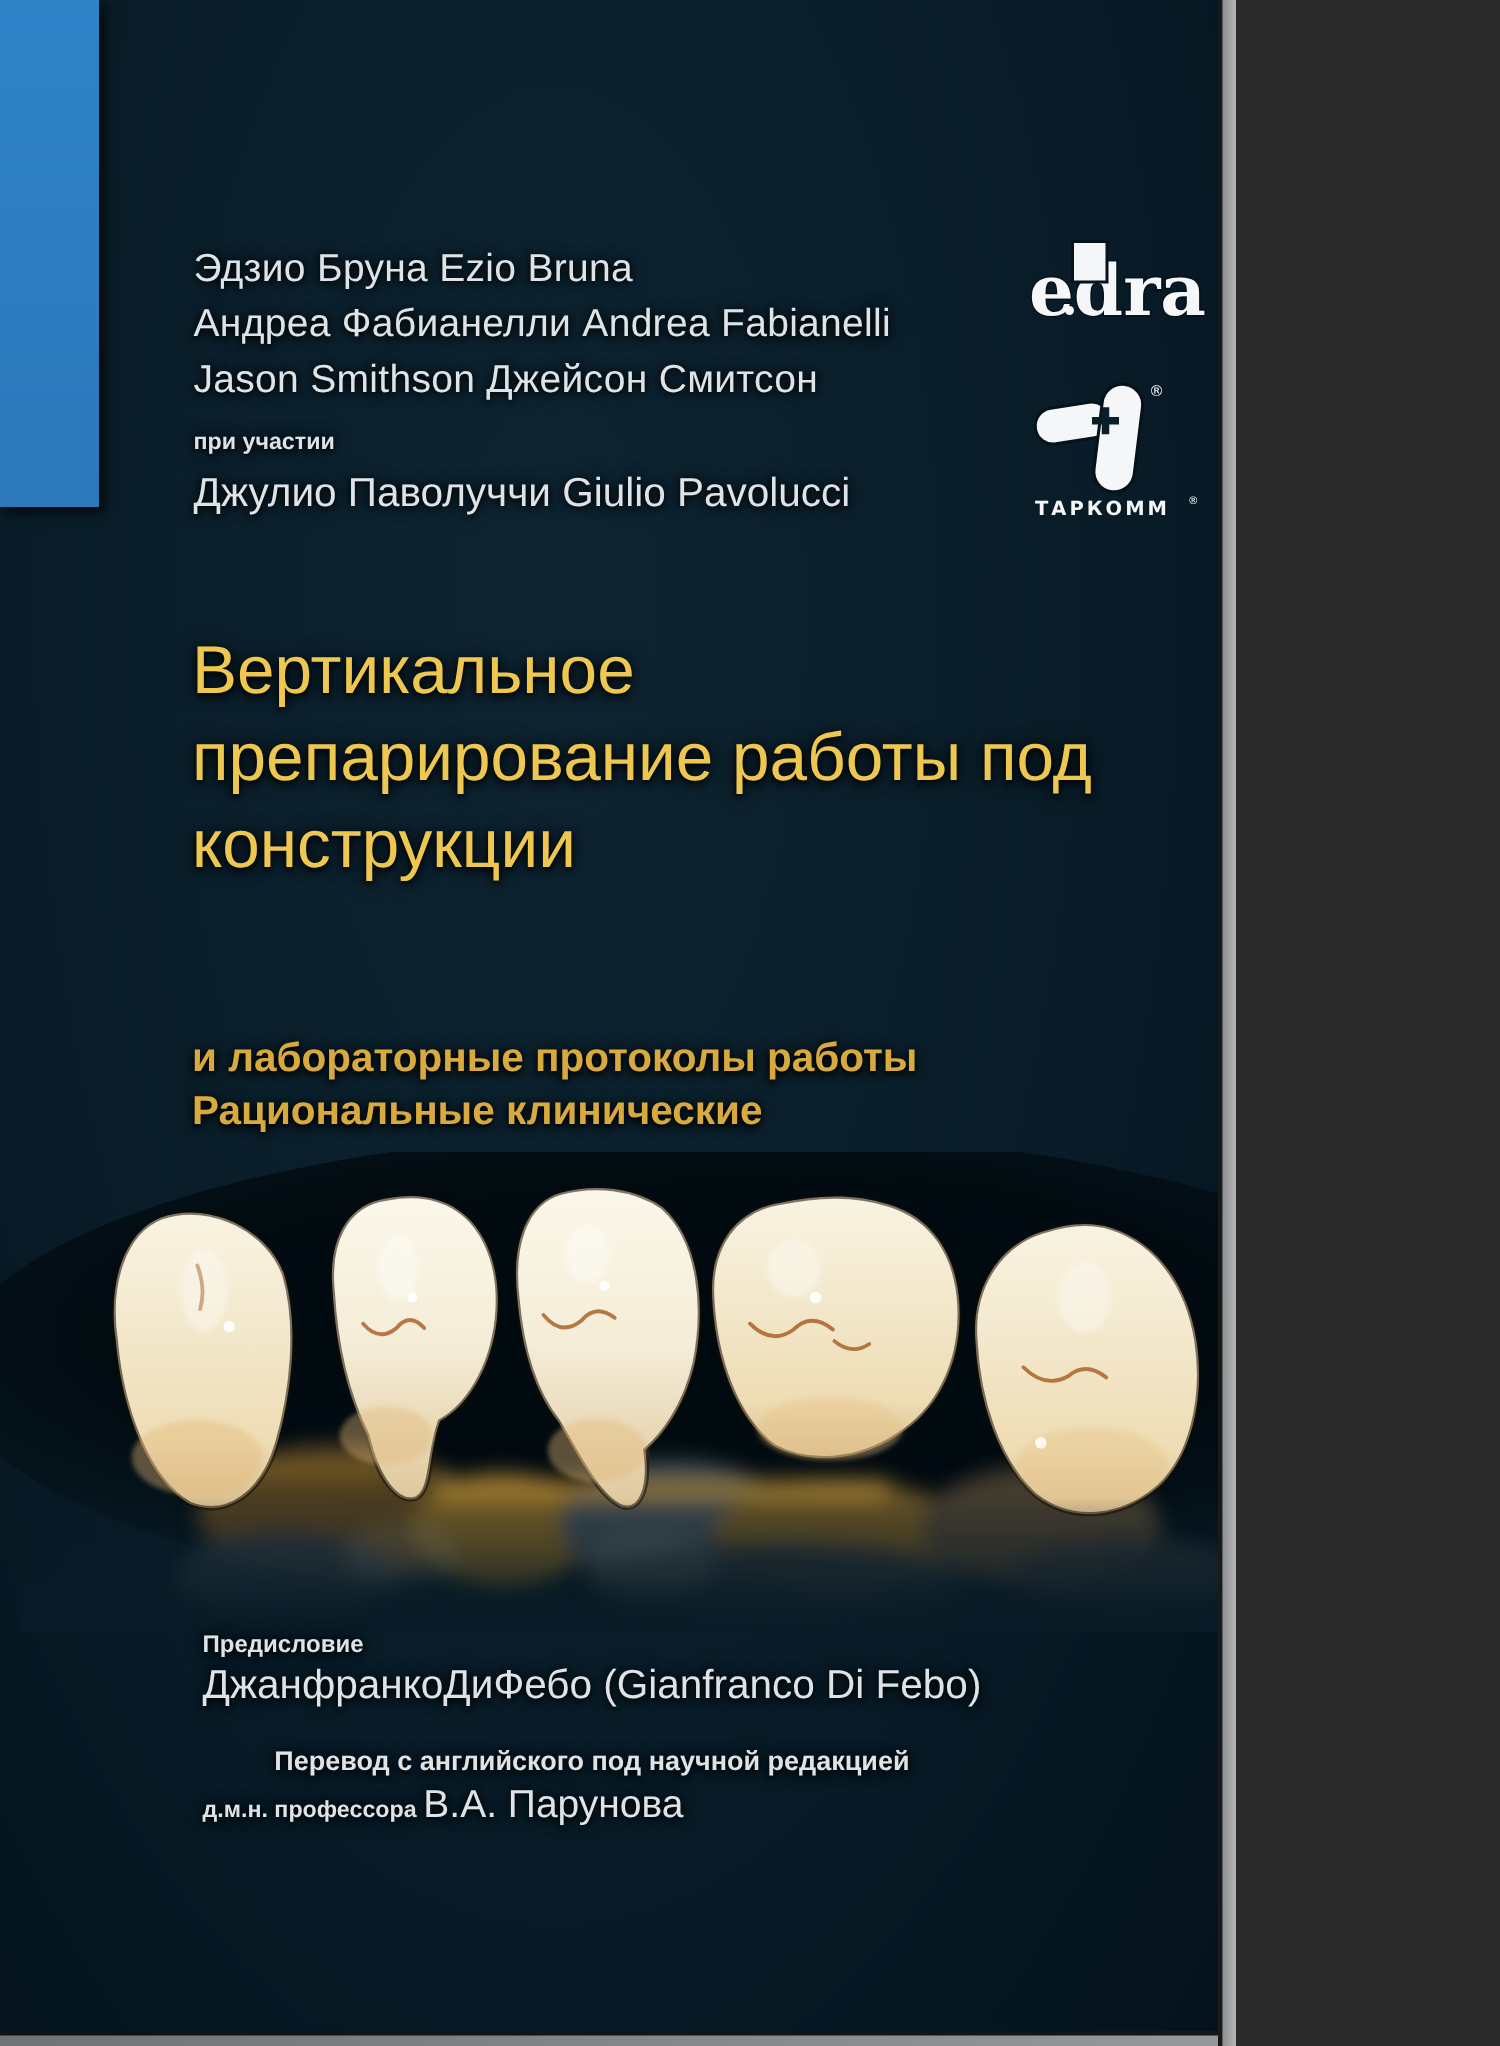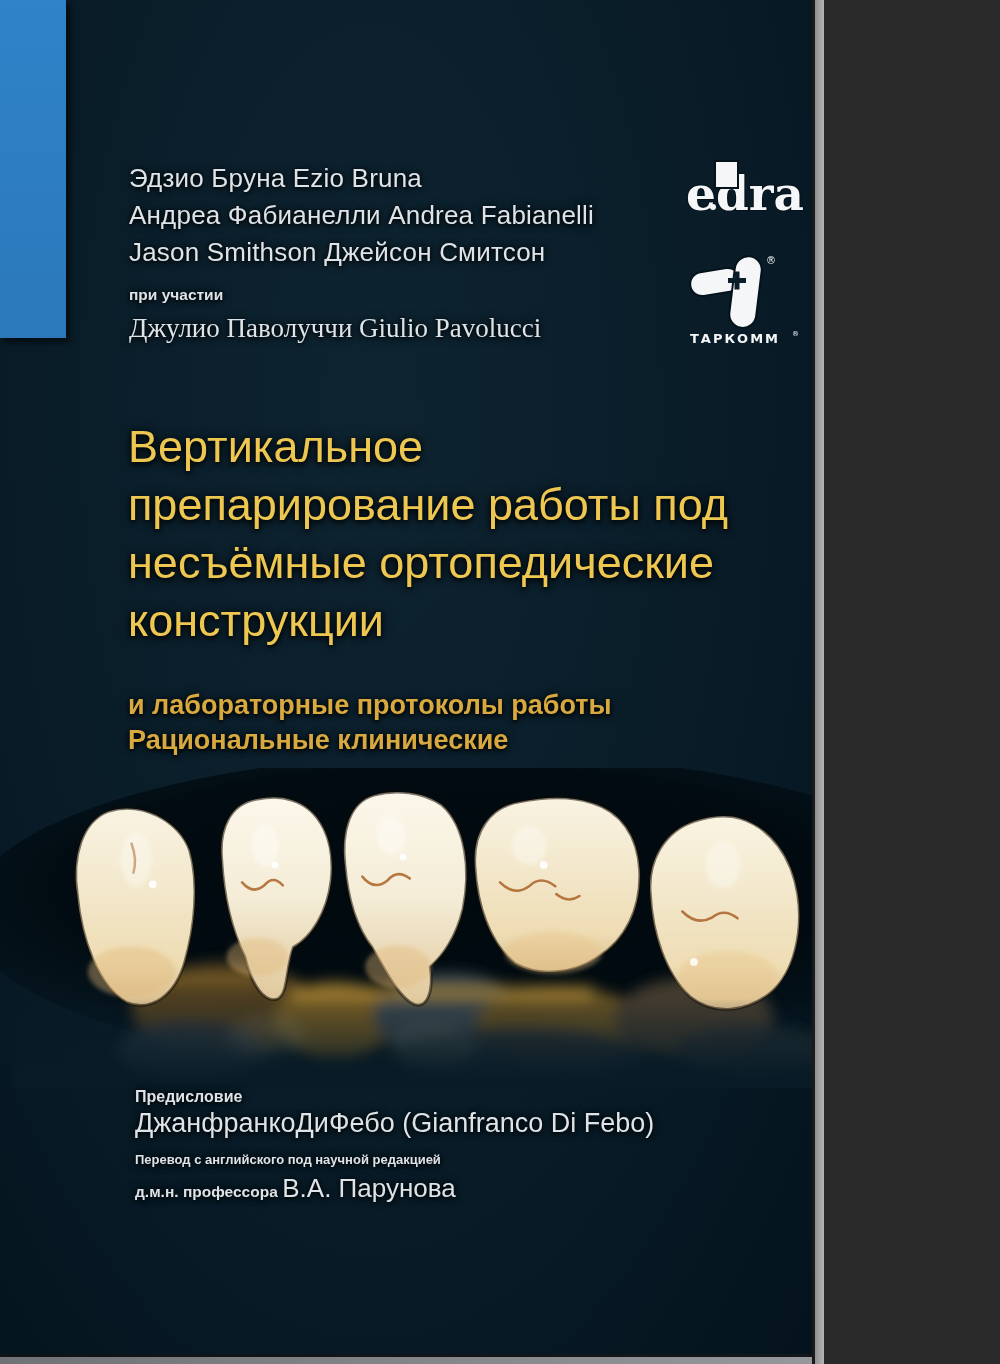--- a/index.html
+++ b/index.html
@@ -16,39 +16,39 @@
     background:linear-gradient(to bottom,#2f83c8,#2b78ba);
     box-shadow:4px 4px 7px rgba(0,0,0,.65);
   }
   .txt{color:#dde3e7;}
   .shadowed{text-shadow:0 1px 4px rgba(0,0,0,.95), 0 0 10px rgba(0,0,0,.75);}
   .authors{
     position:absolute;left:129px;top:160px;
   }
   .author-line{font-size:26px;line-height:37px;font-weight:400;letter-spacing:.2px;}
   .participation{font-size:15.5px;font-weight:bold;margin-top:15px;line-height:18px;}
-  .contributor{font-size:27px;line-height:34px;margin-top:7px;font-weight:400;font-family:Liberation Serif, serif;}
+  .contributor{font-size:27px;line-height:34px;margin-top:7px;font-weight:400;}
   .logo-block{position:absolute;left:686px;top:160px;width:130px;}
   .logo-edra{display:block;}
   .logo-tarkomm{display:block;margin-top:28px;}
   .title{
     position:absolute;left:128px;top:418px;width:760px;
     color:#eec751;font-size:45px;line-height:58px;font-weight:400;
     text-shadow:0 2px 5px rgba(0,0,0,.95), 0 0 12px rgba(0,0,0,.8);
   }
   .subtitle{
     position:absolute;left:128px;top:688px;width:700px;
     color:#d8a93e;font-size:27px;line-height:35px;font-weight:bold;
     text-shadow:0 2px 4px rgba(0,0,0,.95), 0 0 9px rgba(0,0,0,.8);
   }
   .photo{position:absolute;left:0;top:768px;width:1000px;height:320px;z-index:1;}
   .footer{position:absolute;left:135px;top:1087px;z-index:2;}
   .preface-label{font-size:16px;font-weight:bold;line-height:20px;}
   .preface-author{font-size:27px;line-height:33px;font-weight:400;}
-  .translation-note{font-size:13px;font-weight:bold;line-height:20px;margin-top:10px;}
+  .translation-note{font-size:18px;font-weight:bold;line-height:20px;margin-top:24px;text-align:center;}
   .editor-line{margin-top:3px;}
   .editor-prefix{font-size:15.5px;font-weight:bold;margin-top:46px;}
   .editor-name{font-size:26px;font-weight:400;}
   .edge-right{
     position:absolute;right:0;top:0;width:9px;height:100%;z-index:5;
     background:linear-gradient(to right,#8d8f91,#b5b5b5);
     border-left:3px solid rgba(0,0,0,.85);
   }
   .edge-bottom{
     position:absolute;left:0;bottom:0;width:100%;height:7px;z-index:4;
@@ -88,21 +88,20 @@
         <text x="80" y="16" font-family="DejaVu Sans, sans-serif" font-size="10" fill="#f4f6f7">®</text>
         <text x="4" y="95" font-family="DejaVu Sans, sans-serif" font-size="13" font-weight="bold" letter-spacing="2" fill="#f4f6f7">ТАРКОММ</text>
         <text x="106" y="88" font-family="DejaVu Sans, sans-serif" font-size="7" fill="#f4f6f7">®</text>
       </g>
     </svg>
   </div>
 
   <div class="title">
     <div>Вертикальное</div>
     <div>препарирование работы под</div>
-    <div>несъёмные ортопедические</div>
     <div>конструкции</div>
   </div>
 
   <div class="subtitle">
     <div>и лабораторные протоколы работы</div>
     <div>Рациональные клинические</div>
   </div>
 
   <svg class="photo" viewBox="0 0 1000 330" width="1000" height="330">
     <defs>

